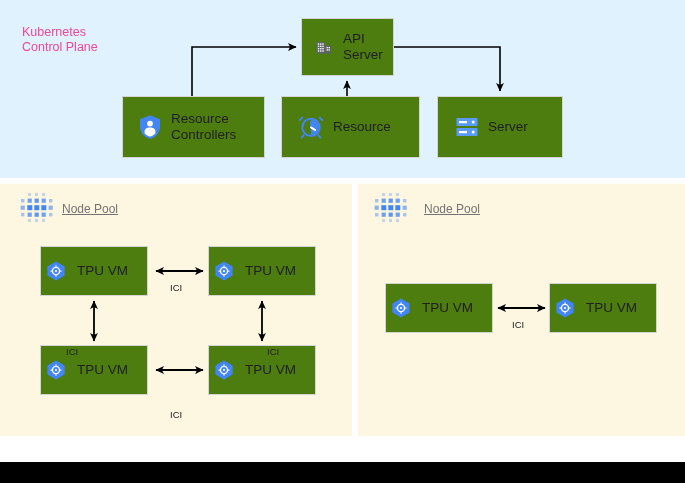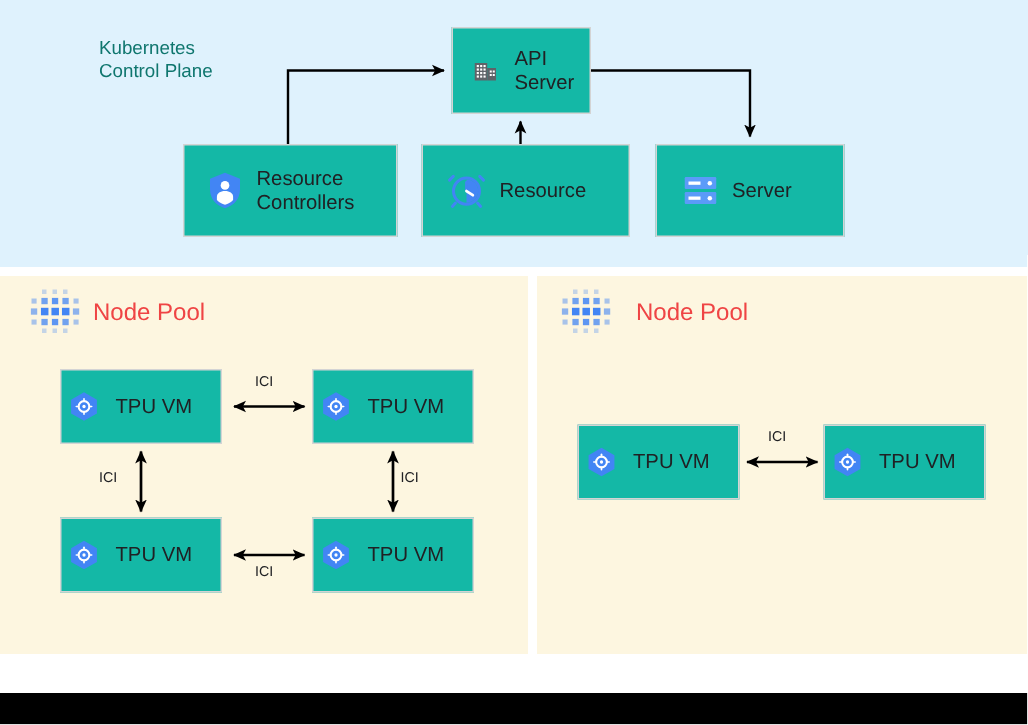--- a/index.html
+++ b/index.html
@@ -51,41 +51,41 @@
     width: 685px;
     height: 21px;
     background: #000000;
   }
 
   
   .region-title {
     position: absolute;
     font-size: 12.5px;
     line-height: 15px;
-    color: #0f766e;
+    color: #ec4899;
     white-space: pre-line;
-    margin-left: 44px;
   }
   #control-plane-title {
     left: 22px;
     top: 25px;
   }
   .pool-title {
     position: absolute;
-    font-size: 16px;
+    font-size: 12px;
     line-height: 16px;
-    color: #ef4444;
+    color: #737373;
     white-space: nowrap;
+    text-decoration: underline;
   }
 
   
   .node-box {
     position: absolute;
     box-sizing: border-box;
-    background: #14b8a6;
+    background: #4d7c0f;
     border: 1px solid #d4d4d4;
     display: flex;
     align-items: center;
     gap: 9px;
   }
   .node-box .node-label {
     font-size: 13.5px;
     line-height: 16px;
     color: #202124;
     white-space: pre-line;
@@ -131,20 +131,21 @@
     pointer-events: none;
   }
 
   
   .ici-label {
     position: absolute;
     font-size: 9.5px;
     line-height: 11px;
     color: #202124;
     white-space: nowrap;
+    margin-top: 33px;
   }
 
   
   .pool-icon {
     position: absolute;
   }
 </style>
 </head>
 <body>
 

